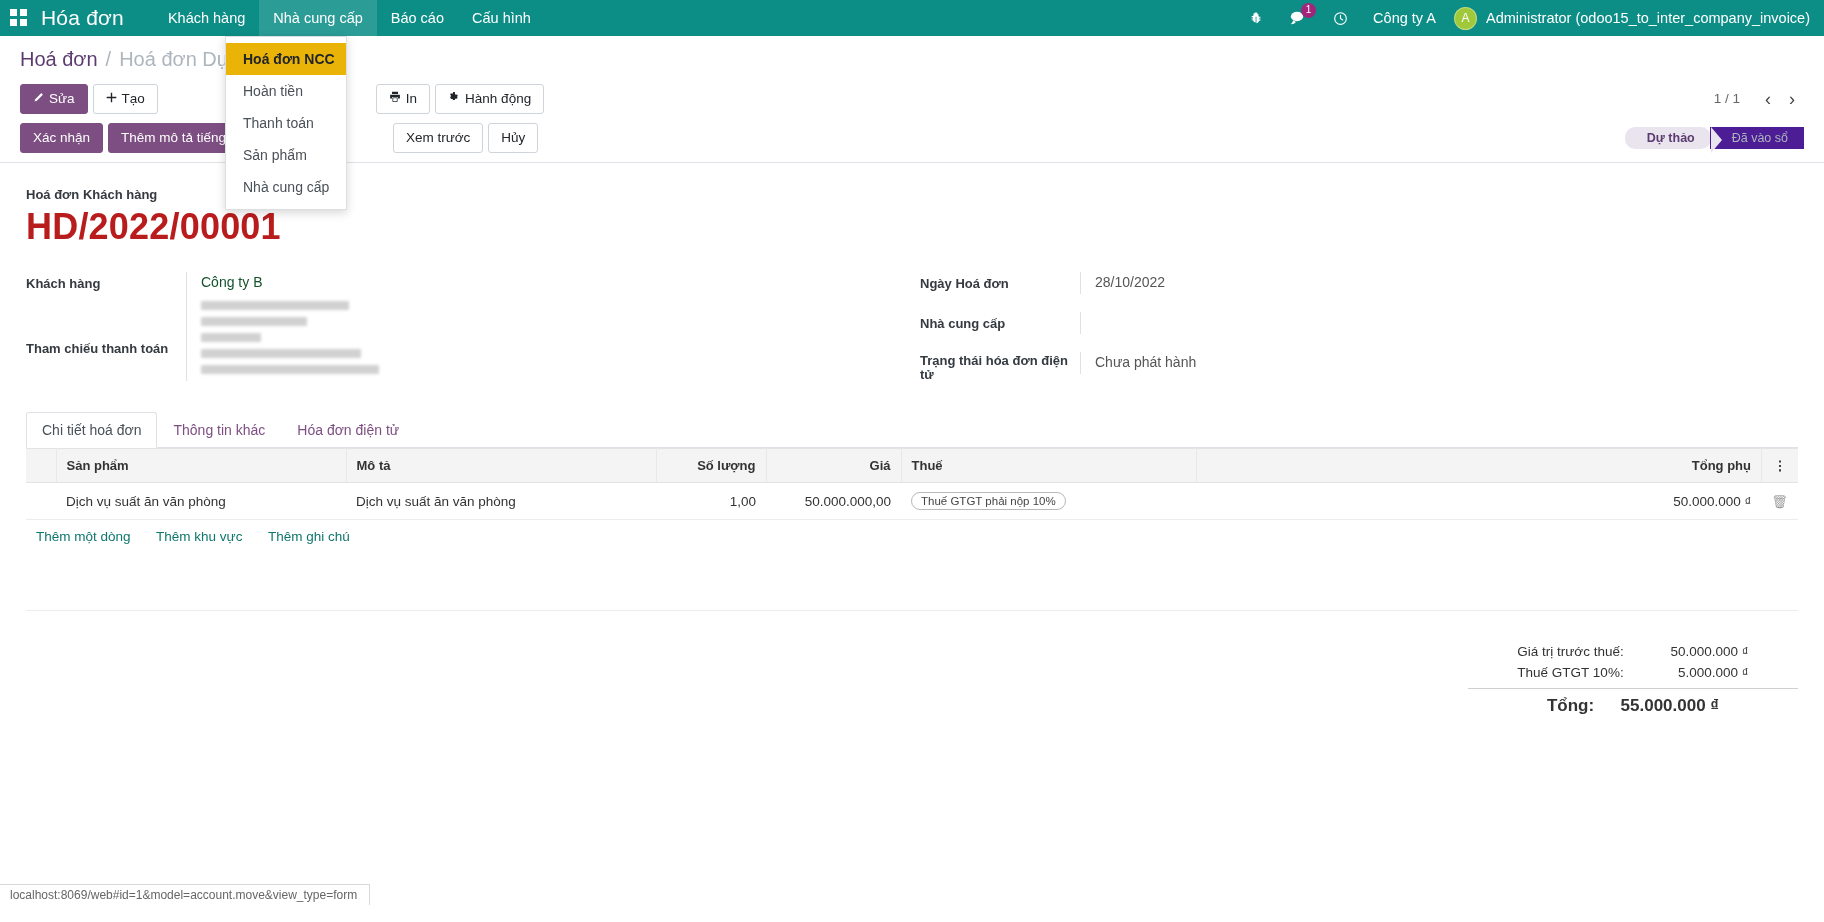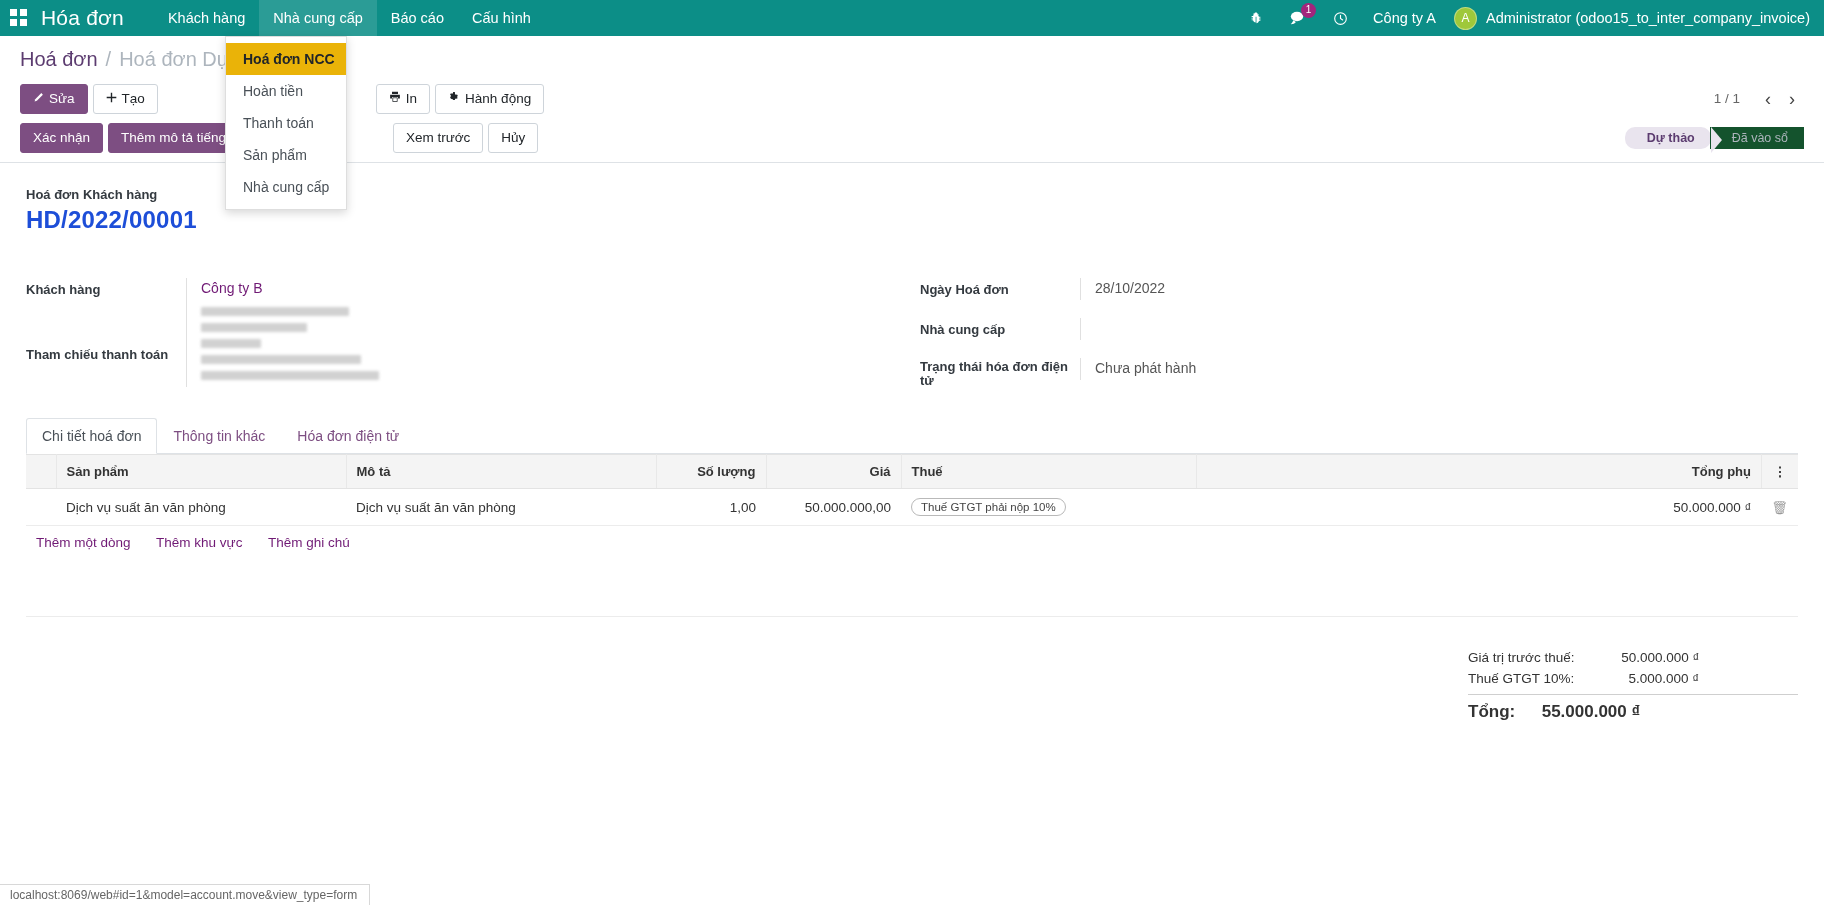--- a/index.html
+++ b/index.html
@@ -162,21 +162,21 @@
     display: flex;
     align-items: center;
     padding: 6px 0 9px 0;
     position: relative;
   }
   .statusbar { margin-left: auto; display: flex; align-items: center; }
   .stat-arrow {
     font-size: 12.5px;
     padding: 4px 16px 4px 22px;
     color: #adb5bd;
-    background: #14532d;
+    background: #4c1d95;
     position: relative;
     margin-left: -1px;
   }
   .stat-arrow.active { color: #5c3c70; font-weight: 600; background: #e9e4ee; border-radius: 10px; }
   .stat-arrow.active::after {
     content: "";
     position: absolute;
     right: -11px; top: 0;
     width: 0; height: 0;
     border-top: 13px solid transparent;
@@ -186,25 +186,25 @@
   }
 
   
   .sheet-bg { background: #ffffff; padding: 0; height: 742px; overflow: hidden; position: relative; }
   .sheet {
     background: #ffffff;
     padding: 24px 26px 0 26px;
   }
   .label-top { font-size: 13px; font-weight: bold; color: #343a40; margin-bottom: 4px; }
   .doc-title {
-    font-size: 24px;
+    font-size: 36px;
     font-weight: bold;
-    color: #1d4ed8;
+    color: #b91c1c;
     letter-spacing: .2px;
-    margin-bottom: 44px;
+    margin-bottom: 24px;
   }
 
   .fields-grid { display: flex; }
   .fcol { width: 50%; padding-right: 30px; }
   .fcol.right { padding-left: 8px; }
   .frow { display: flex; align-items: flex-start; margin-bottom: 18px; }
   .flabel {
     width: 160px;
     flex: 0 0 160px;
     font-size: 13px;
@@ -214,21 +214,21 @@
     line-height: 20px;
   }
   .fvalue {
     flex: 1;
     border-left: 1px solid #e0e0e0;
     padding-left: 14px;
     min-height: 22px;
     font-size: 14px;
     line-height: 21px;
   }
-  .fvalue.link { color: #701a75; cursor: pointer; }
+  .fvalue.link { color: #14532d; cursor: pointer; }
   .fvalue.plain { color: #555; }
   .blur-line {
     background: #c9c9c9;
     height: 9px;
     border-radius: 1px;
     margin: 7px 0;
     filter: blur(1.6px);
     opacity: .85;
   }
 
@@ -282,29 +282,29 @@
     border: 1px solid #b9b9b9;
     border-radius: 11px;
     padding: 2px 9px;
     font-size: 11.5px;
     color: #444;
     white-space: nowrap;
   }
   .trash { color: #999; cursor: pointer; font-size: 13px; }
 
   .addrow { padding: 9px 10px 9px 24px; font-size: 13.5px; }
-  .addlink { color: #701a75; cursor: pointer; margin-right: 22px; }
+  .addlink { color: #0f766e; cursor: pointer; margin-right: 22px; }
 
   .lines-footer-space { height: 58px; border-bottom: 1px solid #ececec; }
   .lines-gap { height: 20px; }
 
   
   .totals-wrap { display: flex; justify-content: flex-end; padding-top: 10px; }
   .totals { width: 330px; font-size: 13.5px; }
-  .trow { display: flex; justify-content: flex-start; padding: 3px 0; }
+  .trow { display: flex; justify-content: center; padding: 3px 0; }
   .trow .tlab { color: #333; }
   .trow .tval { color: #333; min-width: 125px; text-align: right; }
   .trow.grand {
     border-top: 1px solid #cfcfcf;
     margin-top: 5px;
     padding-top: 7px;
     font-size: 17px;
     font-weight: bold;
   }
   .trow.grand .tlab { font-weight: bold; }

